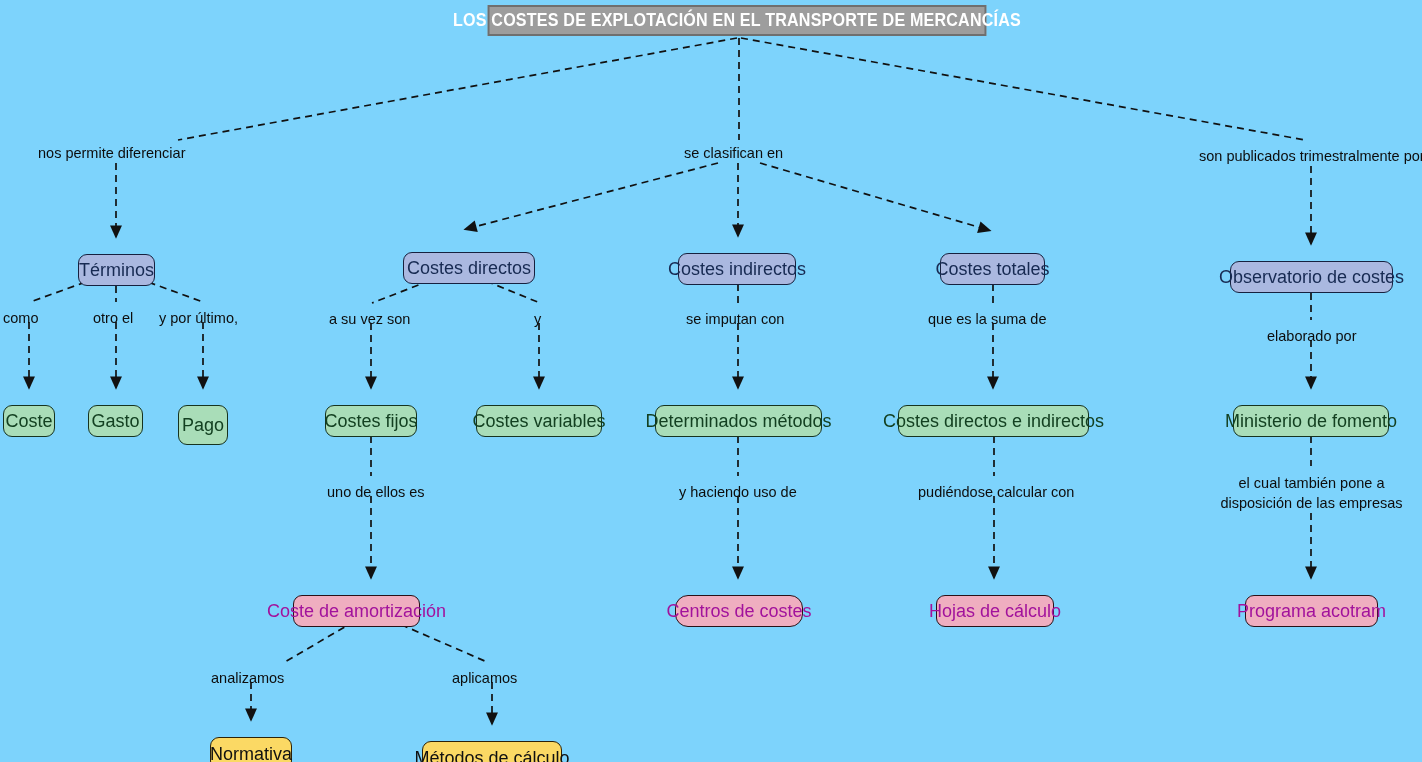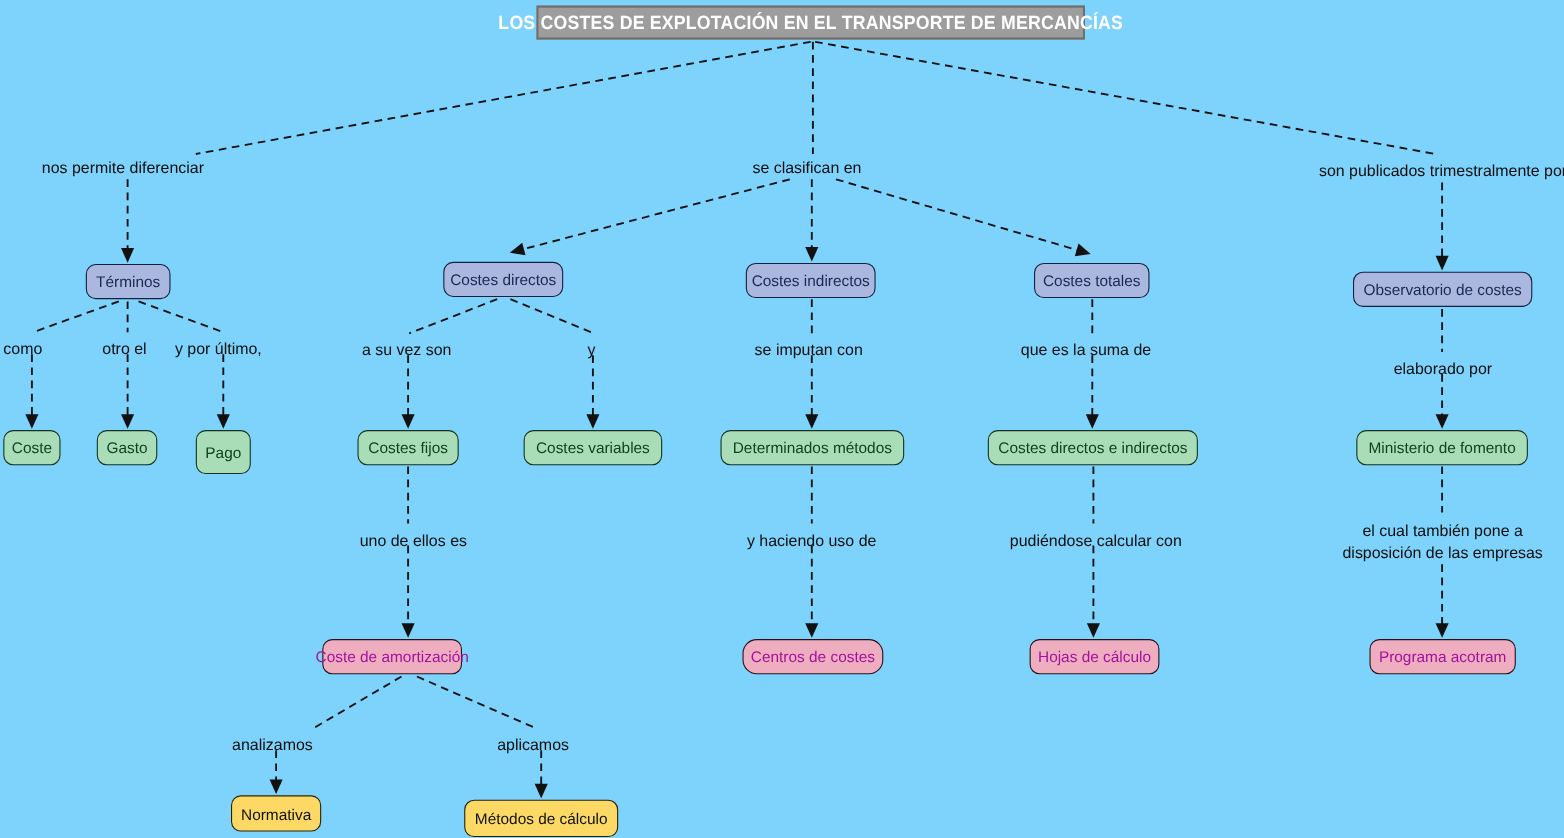--- a/index.html
+++ b/index.html
@@ -23,25 +23,26 @@
     height: 762px;
   }
   .node {
     position: absolute;
     box-sizing: border-box;
     display: flex;
     align-items: center;
     justify-content: center;
     border-radius: 9px;
     border: 1.6px solid #1a1a1a;
-    font-size: 14px;
+    font-size: 18px;
     line-height: 1;
     white-space: nowrap;
     padding: 0 11px;
     z-index: 5;
+    margin-top: 14px;
   }
   .node.blue   { background: #aab8e0; border-color: #16213f; color: #172a52; }
   .node.green  { background: #a9ddb8; border-color: #16331f; color: #134021; }
   .node.pink   { background: #efaec0; border-color: #2a1118; color: #a2129c; }
   .node.yellow { background: #fbd964; border-color: #2b2209; color: #111111; }
 
   .title-box {
     position: absolute;
     box-sizing: border-box;
     background: #9d9d9d;
@@ -136,21 +137,21 @@
     </g>
   </svg>
 
   <div class="title-box" style="left:466px; top:5px; width:542px; height:31px;">
     <span>LOS COSTES DE EXPLOTACIÓN EN EL TRANSPORTE DE MERCANCÍAS</span>
   </div>
 
   <div class="node blue" style="left:78px; top:240px; width:77px; height:32px;">
     <span>Términos</span>
   </div>
-  <div class="node blue" style="left:403px; top:238px; width:109px; height:32px;">
+  <div class="node blue" style="left:403px; top:238px; width:132px; height:32px;">
     <span>Costes directos</span>
   </div>
   <div class="node blue" style="left:678px; top:239px; width:118px; height:32px;">
     <span>Costes indirectos</span>
   </div>
   <div class="node blue" style="left:940px; top:239px; width:105px; height:32px;">
     <span>Costes totales</span>
   </div>
   <div class="node blue" style="left:1230px; top:247px; width:163px; height:32px;">
     <span>Observatorio de costes</span>

